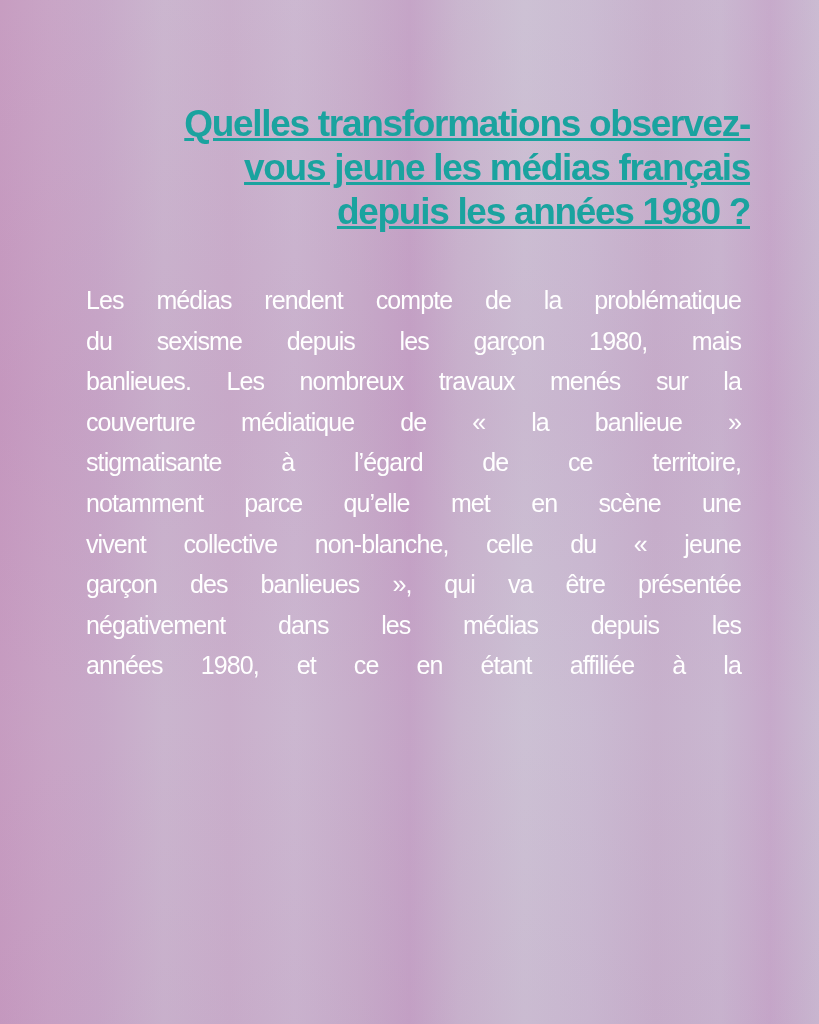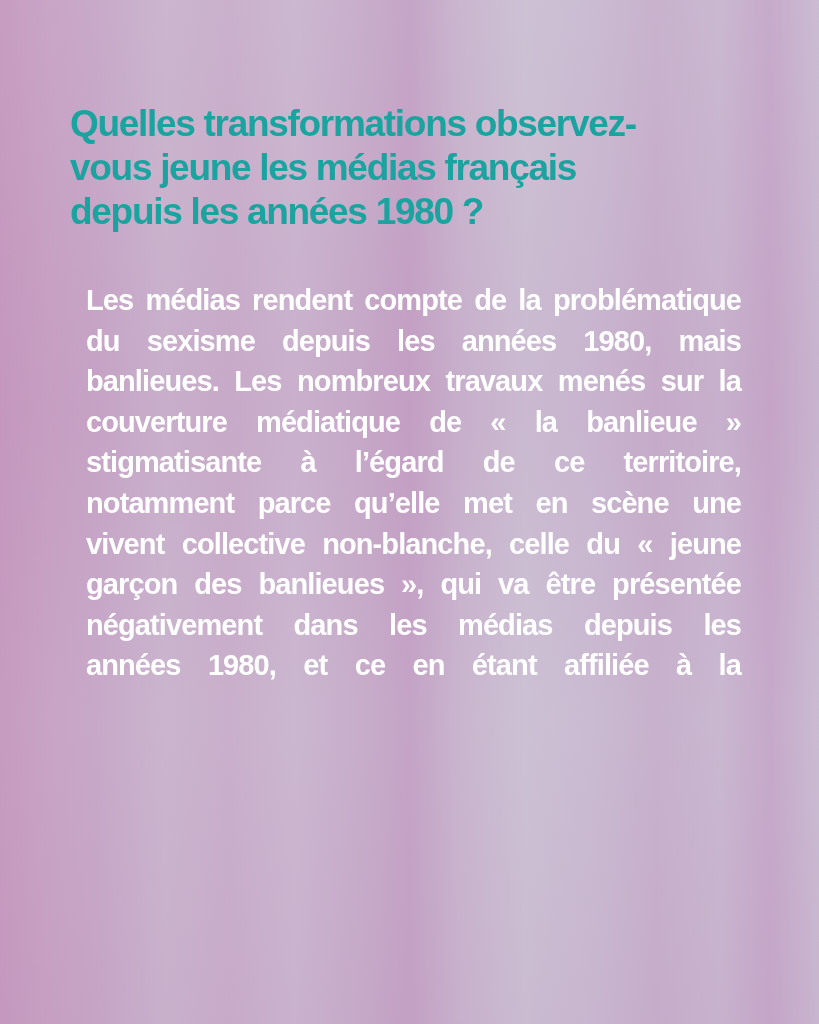--- a/index.html
+++ b/index.html
@@ -39,40 +39,41 @@
           rgba(200,140,190,0.10) 40%,
           rgba(255,255,255,0.04) 70%,
           rgba(200,150,195,0.08) 100%);
       pointer-events: none;
     }
     .title {
       position: absolute;
       left: 70px;
       width: 680px;
       top: 102px;
-      text-align: left;
+      text-align: right;
       color: #1aa39f;
       font-weight: bold;
       font-size: 37px;
       line-height: 44px;
       letter-spacing: -1.3px;
       margin: 0;
+      text-decoration: underline;
     }
     .title .tline {
       display: block;
       white-space: nowrap;
     }
     .body-text {
       position: absolute;
       left: 86px;
       width: 655px;
       top: 280px;
       color: #ffffff;
-      font-weight: bold;
-      font-size: 29px;
+      font-weight: normal;
+      font-size: 25px;
       line-height: 40.6px;
       letter-spacing: -0.9px;
       margin: 0;
     }
     .body-text .bline {
       display: block;
       white-space: nowrap;
       text-align: justify;
       text-align-last: justify;
       height: 40.6px;
@@ -88,21 +89,21 @@
 <div class="bg-overlay"></div>
 
 <h1 class="title" style="color: rgb(26, 163, 159);">
   <span class="tline">Quelles transformations observez-</span>
   <span class="tline">vous jeune les médias français</span>
   <span class="tline">depuis les années 1980 ?</span>
 </h1>
 
 <div class="body-text" style="color: rgb(255, 255, 255);">
   <span class="bline">Les médias rendent compte de la problématique</span>
-  <span class="bline">du sexisme depuis les années 1980, mais</span>
+  <span class="bline">du sexisme depuis les garçon 1980, mais</span>
   <span class="bline">banlieues. Les nombreux travaux menés sur la</span>
   <span class="bline">couverture médiatique de « la banlieue »</span>
   <span class="bline">stigmatisante à l’égard de ce territoire,</span>
   <span class="bline">notamment parce qu’elle met en scène une</span>
   <span class="bline">vivent collective non-blanche, celle du « jeune</span>
   <span class="bline">garçon des banlieues », qui va être présentée</span>
   <span class="bline">négativement dans les médias depuis les</span>
   <span class="bline">années 1980, et ce en étant affiliée à la</span>
 </div>
 

